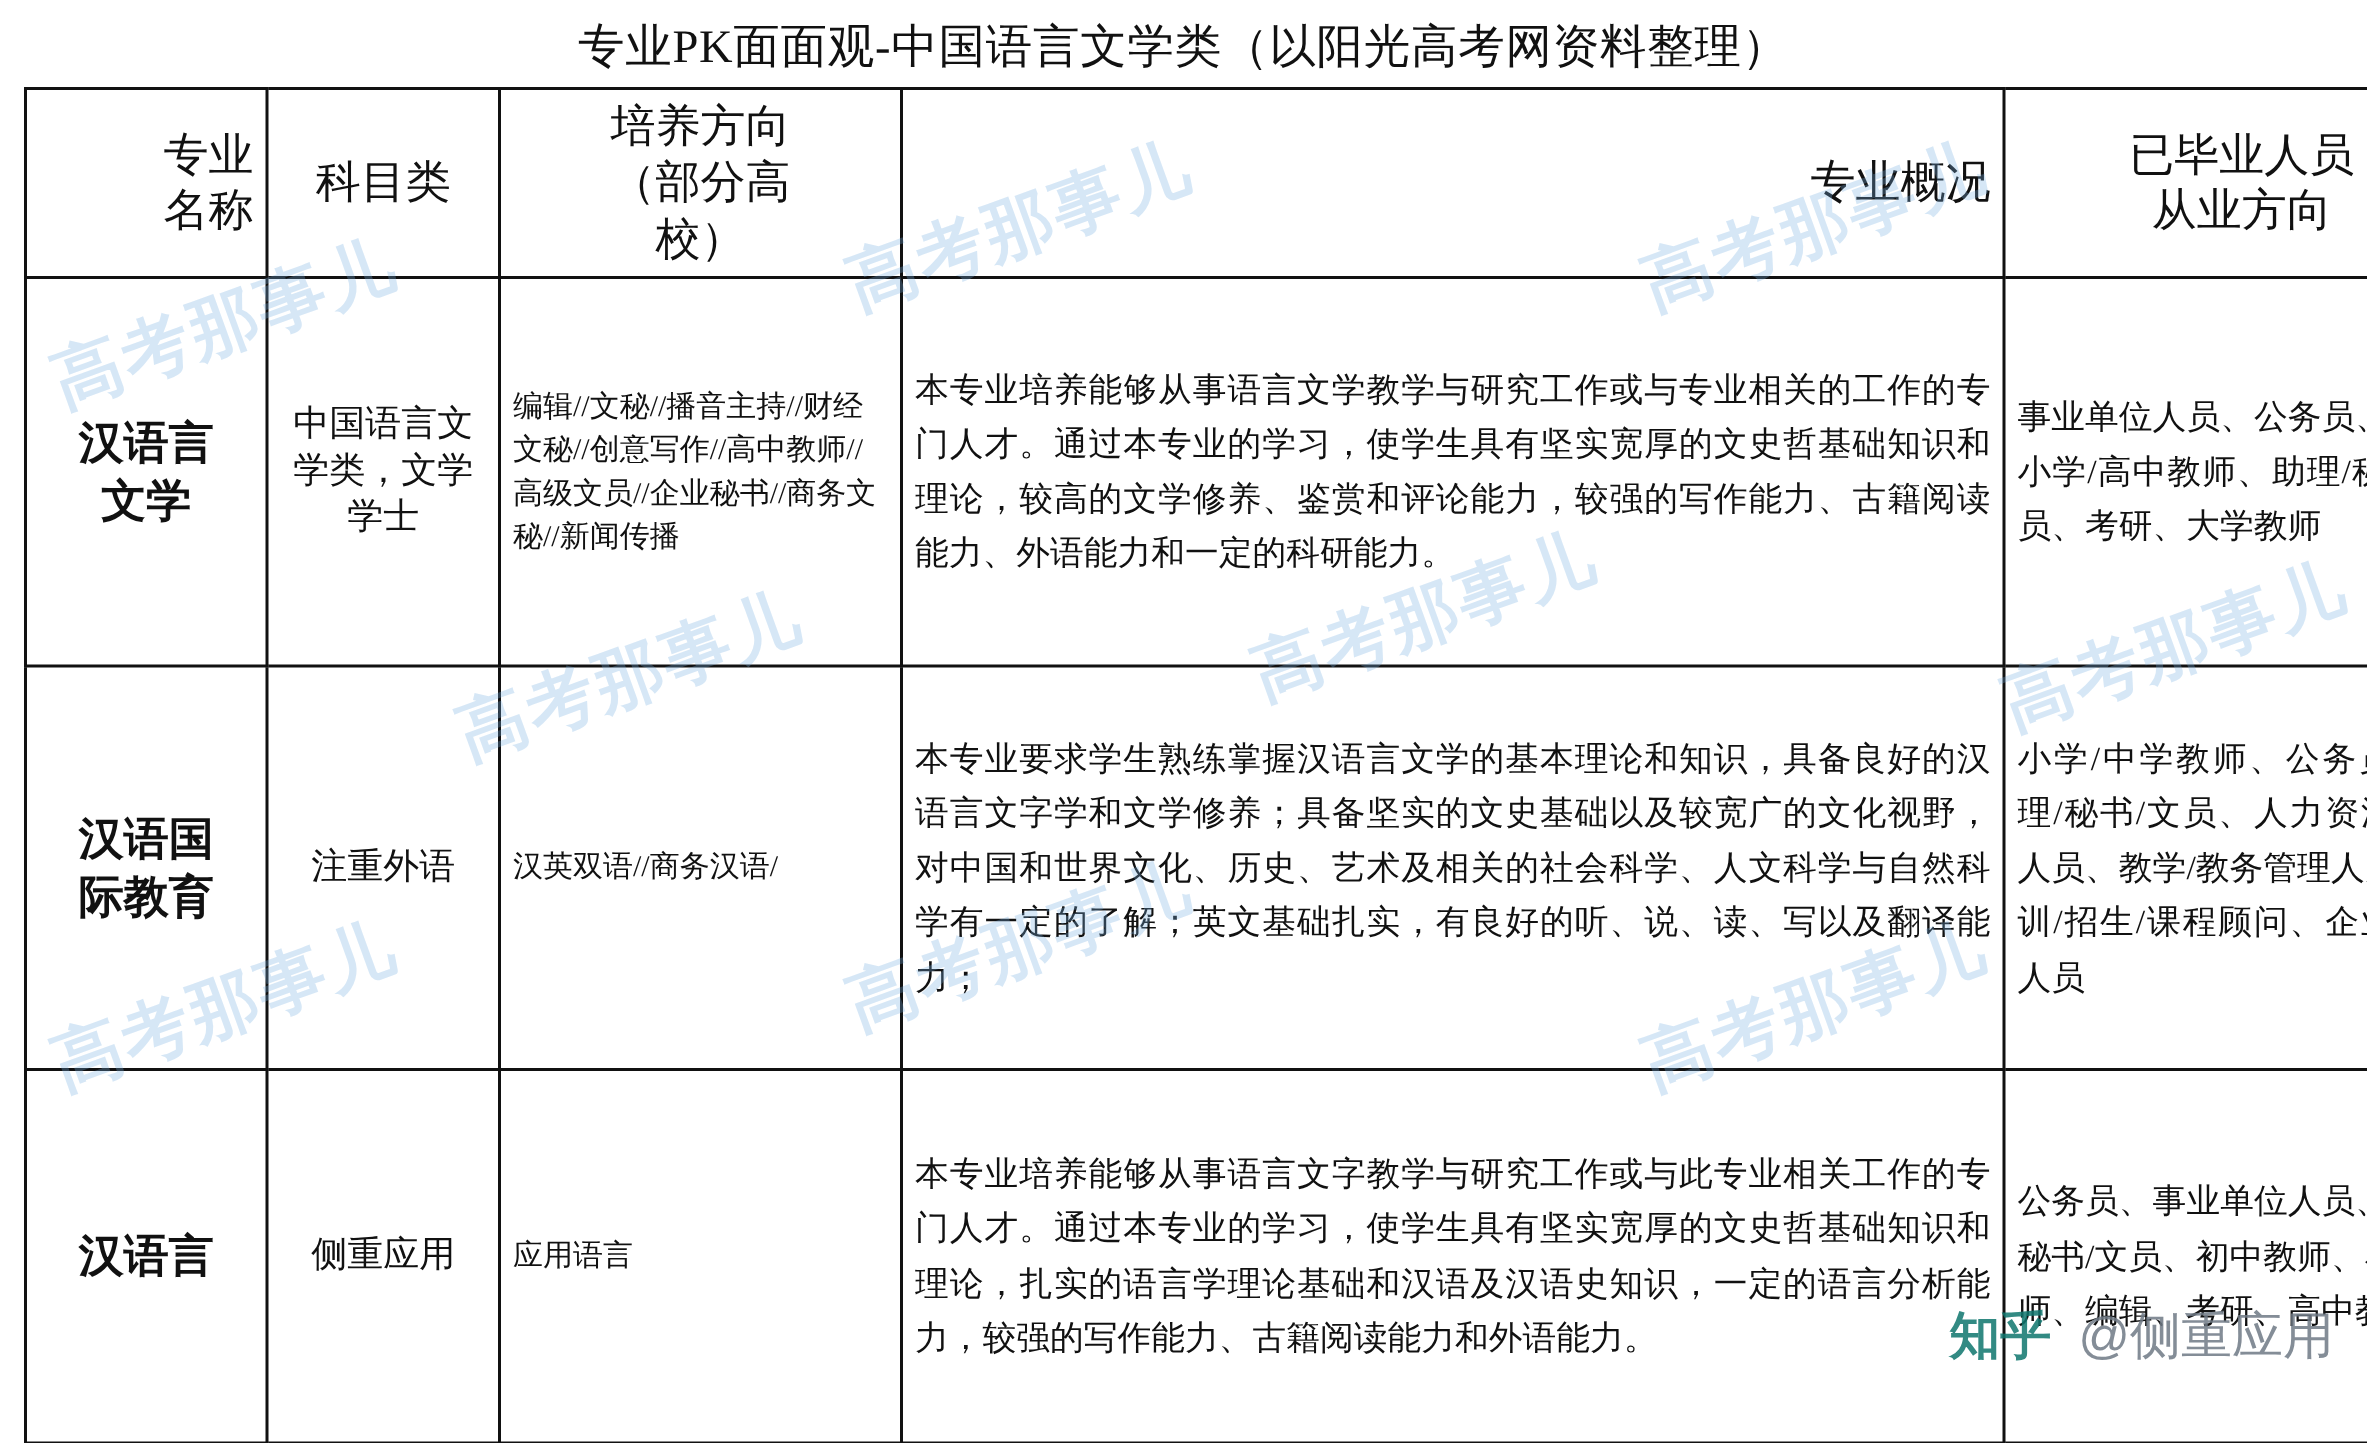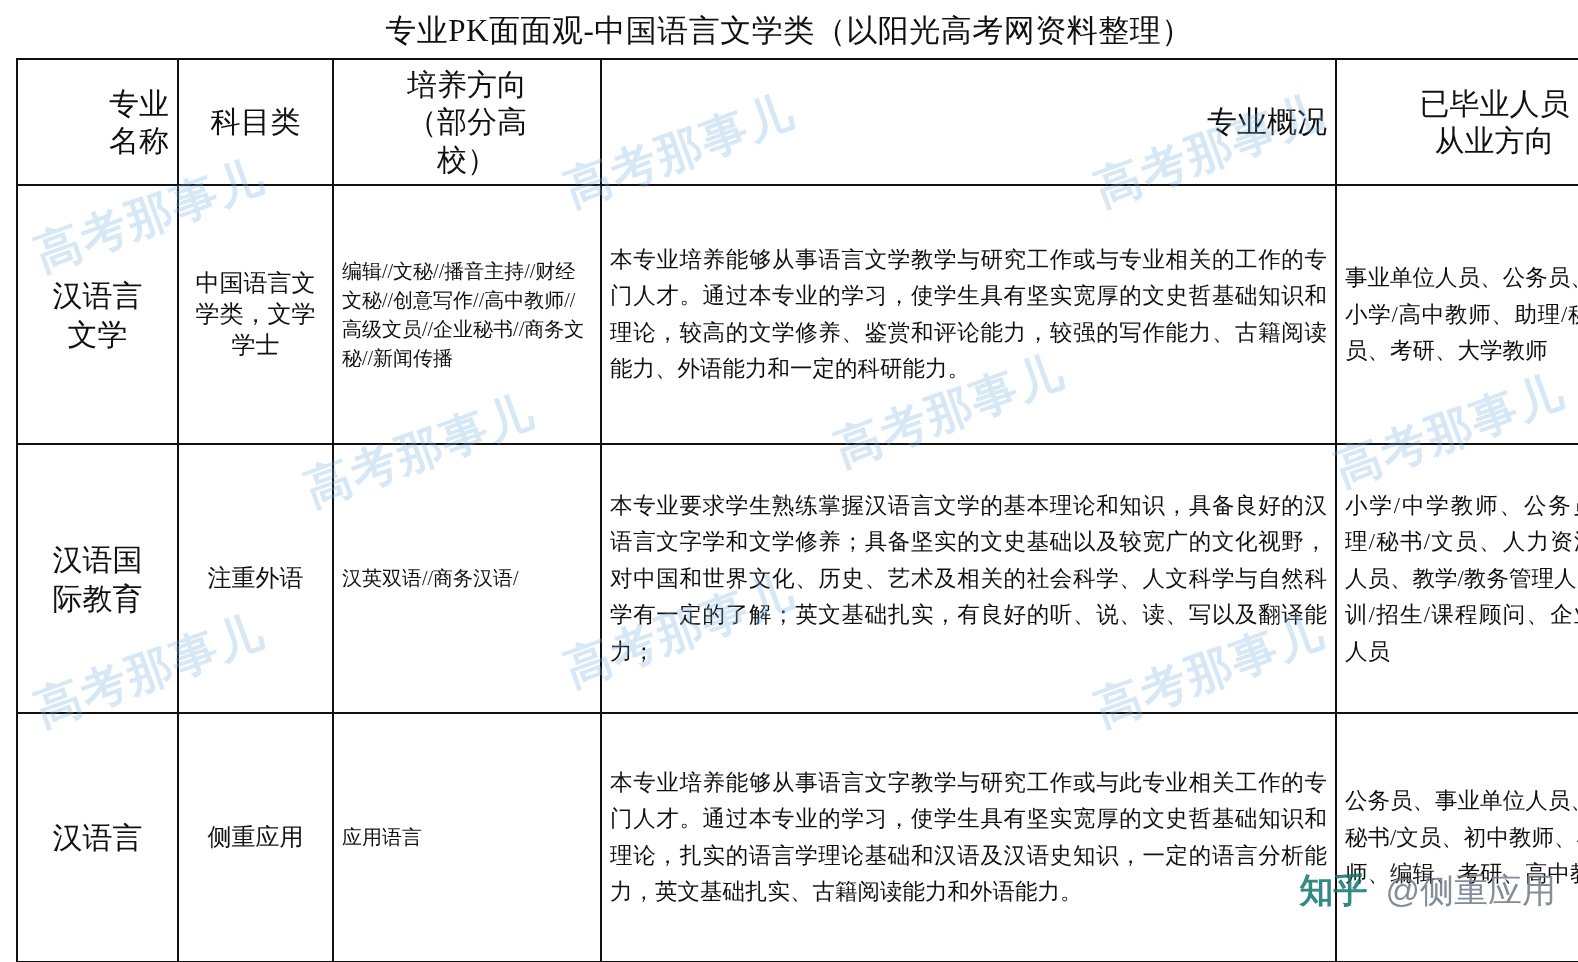--- a/index.html
+++ b/index.html
@@ -53,20 +53,21 @@
   thead th.head-name      { width: 143px; text-align: right; }
   thead th.head-subject   { width: 137px; }
   thead th.head-direction { width: 250px; }
   thead th.head-overview  { width: 717px; text-align: right; }
   thead th.head-career    { width: 299px; }
 
   td.c-name {
     text-align: center;
     font-size: 30px;
     line-height: 1.3;
+    font-weight: bold;
   }
   td.c-subject {
     text-align: center;
     font-size: 24px;
     line-height: 1.3;
   }
   td.c-direction {
     text-align: left;
     font-size: 20px;
     line-height: 1.45;
@@ -183,21 +184,21 @@
         <td class="c-overview">本专业要求学生熟练掌握汉语言文学的基本理论和知识，具备良好的汉语言文字学和文学修养；具备坚实的文史基础以及较宽广的文化视野，对中国和世界文化、历史、艺术及相关的社会科学、人文科学与自然科学有一定的了解；英文基础扎实，有良好的听、说、读、写以及翻译能力；</td>
         <td class="c-career">小学/中学教师、公务员、助理/秘书/文员、人力资源管理人员、教学/教务管理人员、培训/招生/课程顾问、企业行政人员</td>
       </tr>
       <tr class="row-3">
         <td class="c-name">
           <div>汉语言</div>
           <div></div>
         </td>
         <td class="c-subject">侧重应用</td>
         <td class="c-direction">应用语言</td>
-        <td class="c-overview">本专业培养能够从事语言文字教学与研究工作或与此专业相关工作的专门人才。通过本专业的学习，使学生具有坚实宽厚的文史哲基础知识和理论，扎实的语言学理论基础和汉语及汉语史知识，一定的语言分析能力，英文基础扎实、古籍阅读能力和外语能力。</td>
+        <td class="c-overview">本专业培养能够从事语言文字教学与研究工作或与此专业相关工作的专门人才。通过本专业的学习，使学生具有坚实宽厚的文史哲基础知识和理论，扎实的语言学理论基础和汉语及汉语史知识，一定的语言分析能力，较强的写作能力、古籍阅读能力和外语能力。</td>
         <td class="c-career">公务员、事业单位人员、助理/秘书/文员、初中教师、小学老师、编辑、考研、高中教师</td>
       </tr>
     </tbody>
   </table>
 
   <div class="wm-layer">
     <div class="wm w1">高考那事儿</div>
     <div class="wm w2">高考那事儿</div>
     <div class="wm w3">高考那事儿</div>
     <div class="wm w4">高考那事儿</div>

